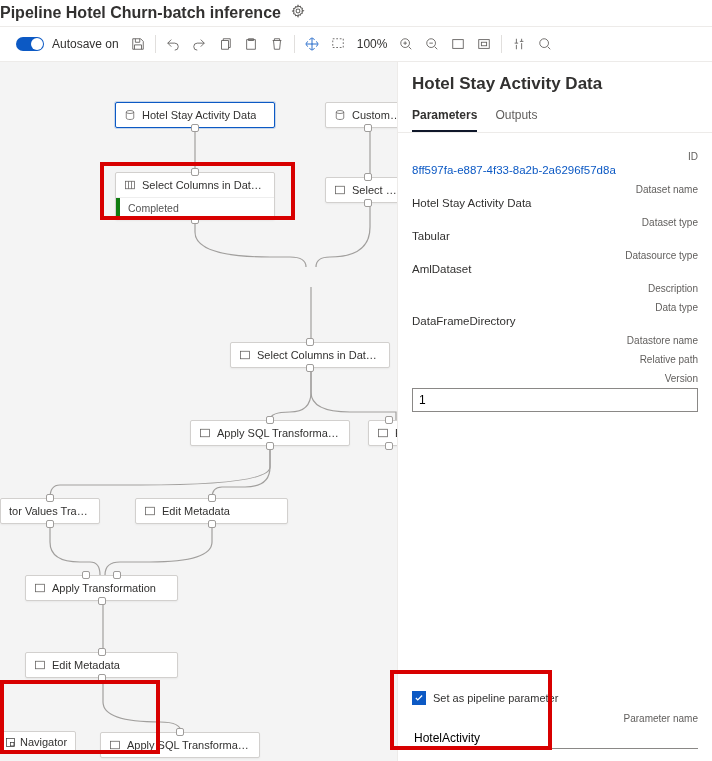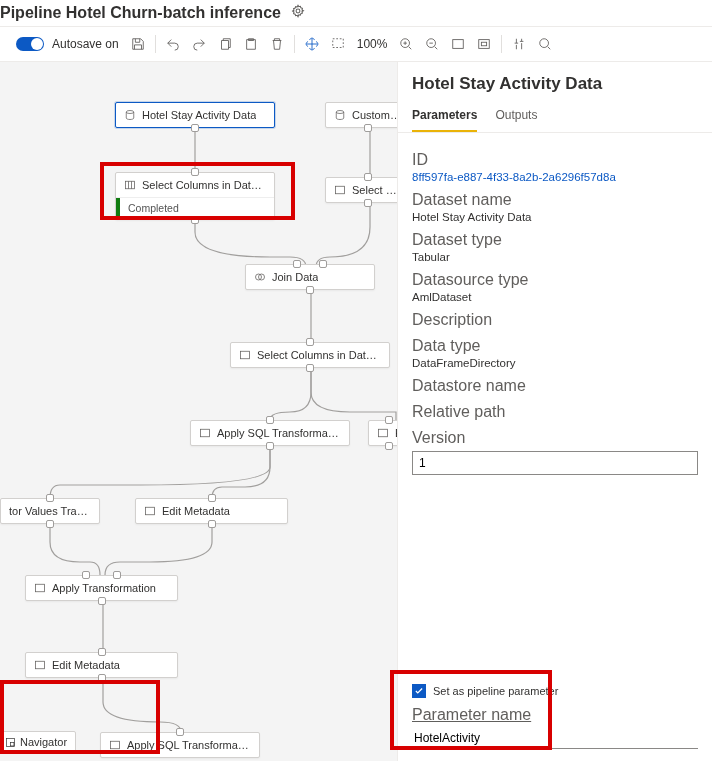--- a/index.html
+++ b/index.html
@@ -39,23 +39,23 @@
   .port.bot { bottom:-5px; }
 
   .hilite { position:absolute; border:4px solid #d80000; pointer-events:none; z-index:10; }
 
   .nav-pill { position:absolute; bottom:10px; left:-4px; background:#fff; border:1px solid #d2d0ce; border-radius:2px; padding:4px 8px; font-size:11px; display:flex; align-items:center; gap:4px; z-index:5; }
 
   
   .panel-title { font-size:17px; font-weight:600; padding:12px 14px 6px; }
   .tabs { display:flex; gap:18px; padding:0 14px; border-bottom:1px solid #edebe9; }
   .tab { padding:8px 0; font-size:12px; color:#605e5c; }
-  .tab.active { color:#323130; border-bottom:2px solid #eab308; font-weight:600; }
+  .tab.active { color:#323130; border-bottom:2px solid #0f172a; font-weight:600; }
   .panel-body { padding:10px 14px; overflow:auto; flex:1; font-size:11px; }
-  .flabel { color:#605e5c; margin-top:8px; font-size:16px; }
+  .flabel { color:#605e5c; margin-top:8px; font-size:10px;text-align:right; }
   .fval { color:#323130; margin-top:2px; font-size:11.5px; }
   .fval.link { color:#0c59c4; }
   .vinput { width:100%; border:1px solid #8a8886; padding:4px 6px; font-size:12px; margin-top:4px; }
 
   .panel-footer { padding:10px 14px 14px; font-size:11px; }
   .cbrow { display:flex; align-items:center; gap:7px; }
   .cbx { width:14px; height:14px; background:#0c59c4; display:flex; align-items:center; justify-content:center; }
   .cbx svg { width:10px; height:10px; color:#fff; }
   .pinput { width:100%; border:none; border-bottom:1px solid #8a8886; padding:3px 2px; font-size:12px; margin-top:4px; outline:none; }
 
@@ -216,32 +216,20 @@
       <div class="node-h">
           <svg class="ico" viewBox="0 0 16 16">
             <rect x="2" y="3" width="12" height="10" fill="none" stroke="currentColor"></rect>
           </svg>
           <span class="lbl">Select Colum</span>
         </div>
       <div class="port top"></div>
         <div class="port bot"></div>
     </div>
 
-    <div class="node" style="left:245px; top:202px; width:130px;">
-      <div class="node-h">
-          <svg class="ico" viewBox="0 0 16 16">
-            <circle cx="6" cy="8" r="4" fill="none" stroke="currentColor"></circle>
-            <circle cx="10" cy="8" r="4" fill="none" stroke="currentColor"></circle>
-          </svg>
-          <span class="lbl">Join Data</span>
-        </div>
-      <div class="port top" style="left:40%"></div>
-        <div class="port top" style="left:60%"></div>
-        <div class="port bot"></div>
-    </div>
 
     <div class="node" style="left:230px; top:280px; width:160px;">
       <div class="node-h">
           <svg class="ico" viewBox="0 0 16 16">
             <rect x="2" y="3" width="12" height="10" fill="none" stroke="currentColor"></rect>
           </svg>
           <span class="lbl">Select Columns in Dataset</span>
         </div>
       <div class="port top"></div>
         <div class="port bot"></div>
@@ -355,20 +343,20 @@
     </div>
     <div class="panel-footer">
       <div class="cbrow">
         <div class="cbx">
             <svg viewBox="0 0 16 16">
               <path fill="none" stroke="currentColor" stroke-width="2" d="M3 8l3 3 7-7"></path>
             </svg>
           </div>
         <span>Set as pipeline parameter</span>
       </div>
-      <div class="flabel" style="margin-top:8px;text-decoration:underline;">Parameter name</div>
+      <div class="flabel" style="margin-top:8px;">Parameter name</div>
       <input class="pinput" value="HotelActivity" style="">
     </div>
     <div class="hilite" style="left:0px; bottom:7px; width:160px; height:74px; right:auto; top:auto;"></div>
   </div>
 </div>
 
 <div class="hilite" style="left:390px; top:670px; width:162px; height:80px;"></div>
 
 </body></html>

